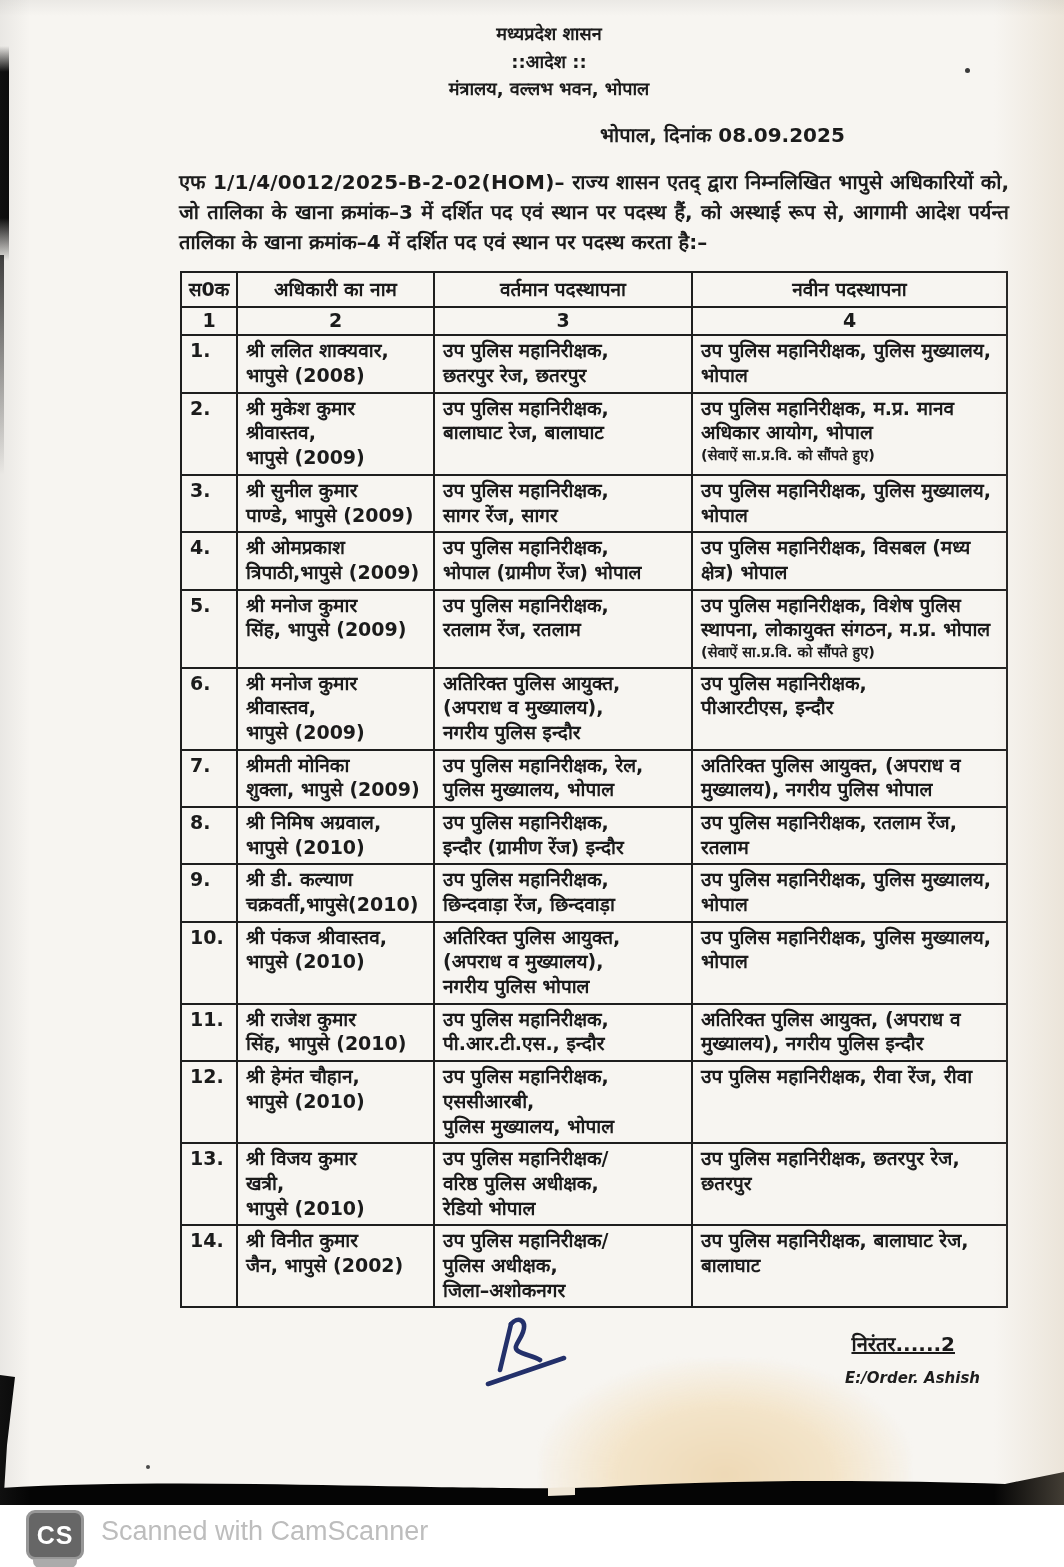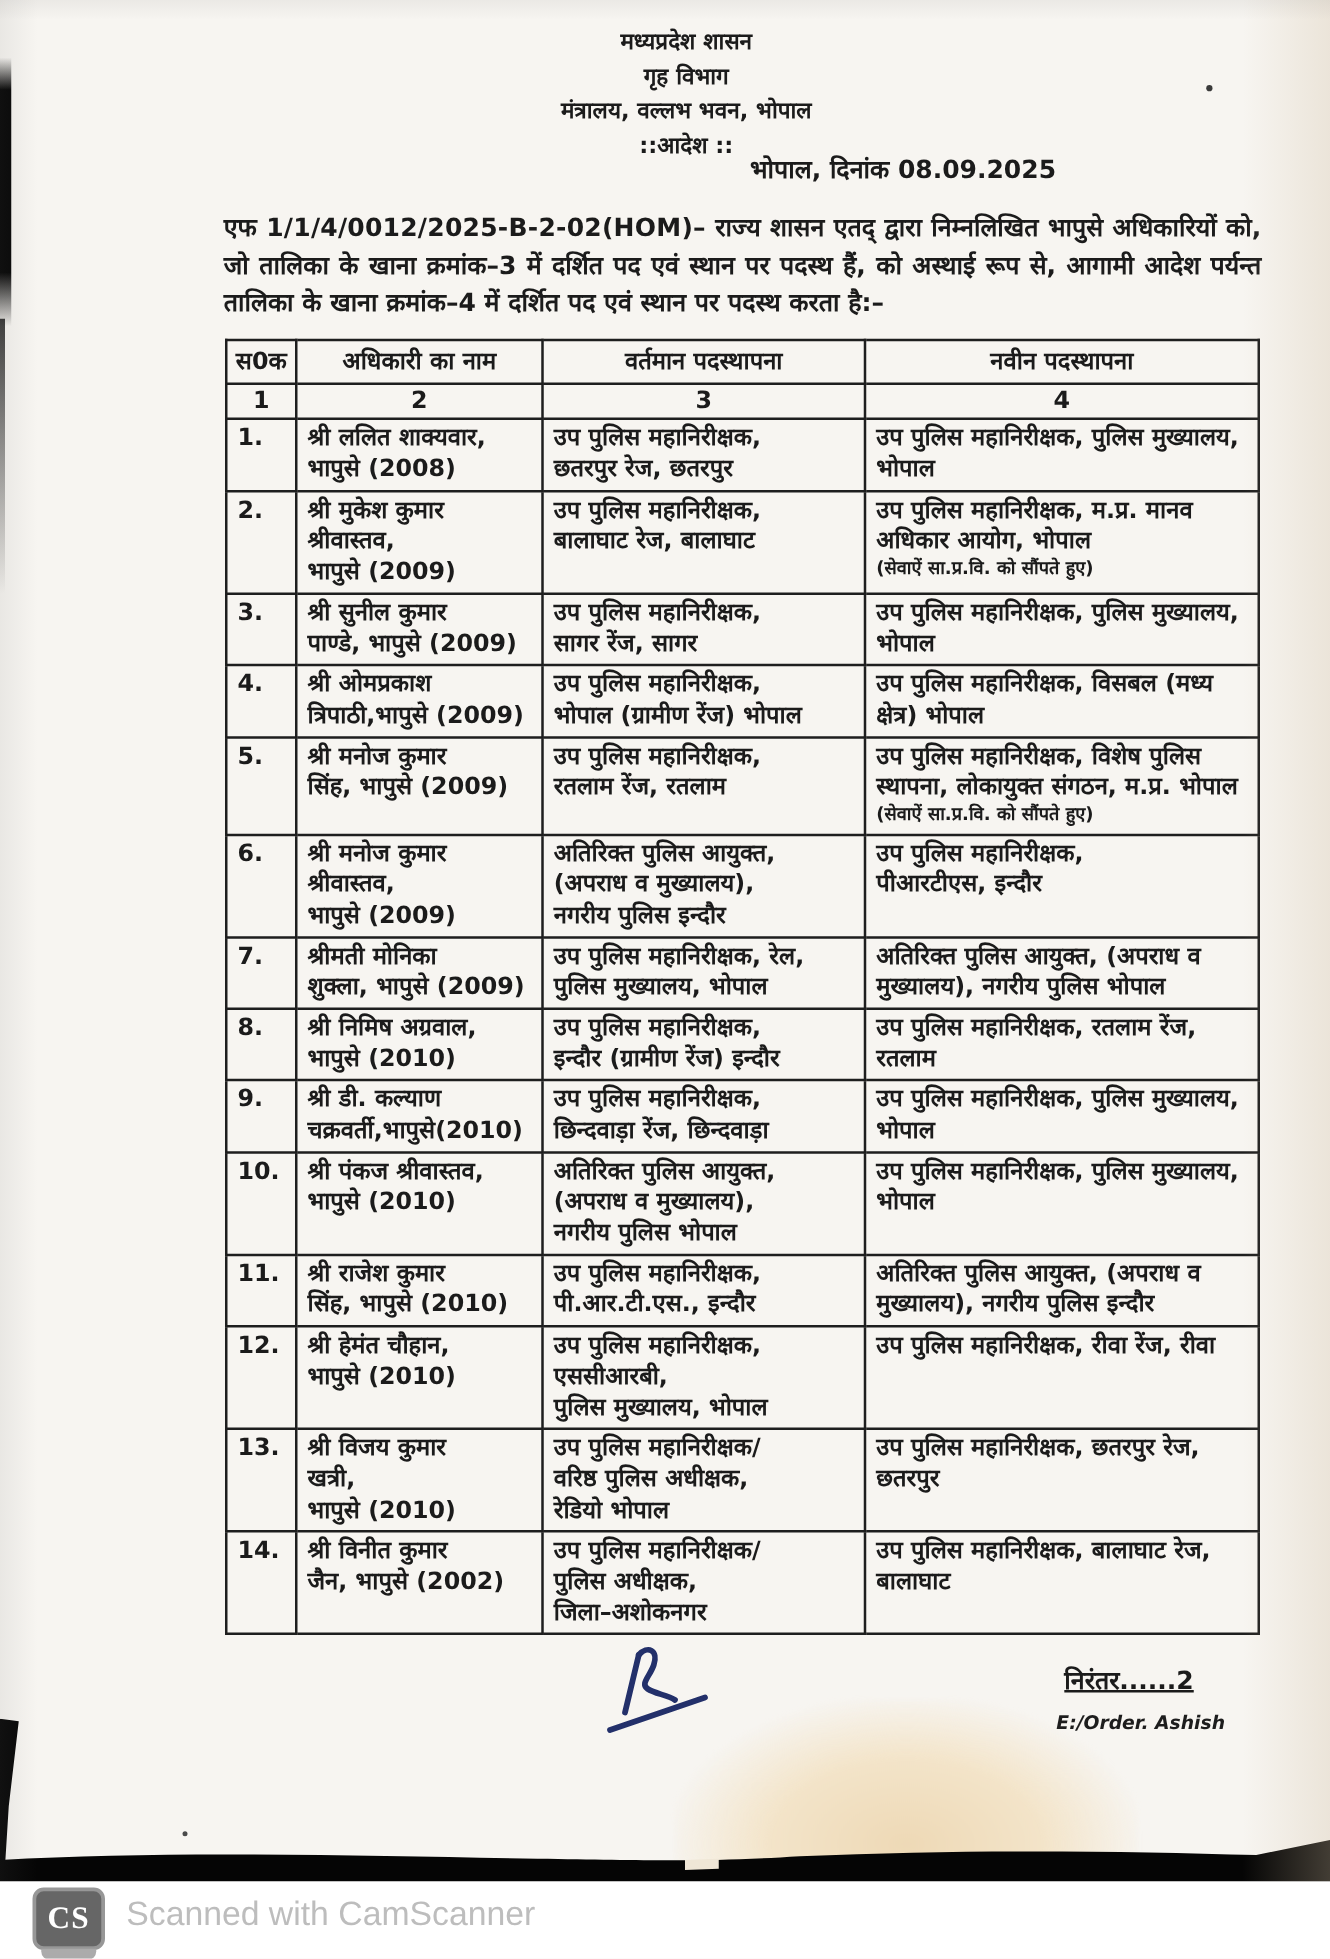--- a/index.html
+++ b/index.html
@@ -56,41 +56,40 @@
   .continuation{position:absolute;left:655px;top:1330px;width:300px;text-align:right;
     font-weight:700;font-size:20px;text-decoration:underline;}
   .fileref{position:absolute;left:660px;top:1369px;width:320px;text-align:right;
     font-style:italic;font-weight:700;font-size:15px;color:#1d1d1d;}
 
   
   .cam-bar{position:absolute;left:0;top:1505px;width:1064px;height:62px;background:#ffffff;}
   .cs-logo{position:absolute;left:26px;top:5px;width:52px;height:44px;background:#666666;
     border:3px solid #979797;border-radius:9px;display:flex;align-items:center;justify-content:center;
     color:#ffffff;font-weight:700;font-size:25px;letter-spacing:1px;
-    font-family:Liberation Serif, serif;}
+    font-family:Liberation Sans, sans-serif;}
   .cs-logo:after{content:"";position:absolute;left:4px;right:4px;bottom:-11px;height:9px;
     background:#ababab;border-radius:0 0 7px 7px;}
   .cam-text{position:absolute;left:101px;top:11px;font-size:27px;color:#bdbdbd;font-weight:400;
     font-family:"Liberation Sans",sans-serif;}
 </style>
 </head>
 <body>
 
 <div class="scan">
 
   <div class="edge-strip"></div>
   <div class="edge-tail"></div>
   <div class="speck1"></div>
   <div class="speck2"></div>
 
   <div class="doc-header">
     <div>मध्यप्रदेश शासन</div>
-    <div>गृह विभाग</div>
+    <div>::आदेश ::</div>
     <div>मंत्रालय, वल्लभ भवन, भोपाल</div>
-    <div>::आदेश ::</div>
   </div>
   <div class="dateline">भोपाल, दिनांक 08.09.2025</div>
 
   <p class="order-para"><span>एफ </span><b>1/1/4/0012/2025-B-2-02(HOM)–</b><span> राज्य शासन एतद् द्वारा निम्नलिखित भापुसे अधिकारियों को, जो तालिका के खाना क्रमांक–3 में दर्शित पद एवं स्थान पर पदस्थ हैं, को अस्थाई रूप से, आगामी आदेश पर्यन्त तालिका के खाना क्रमांक–4 में दर्शित पद एवं स्थान पर पदस्थ करता है:–</span></p>
 
   <table class="doc-table">
     <colgroup>
       <col style="width:56px">
         <col style="width:197px">
         <col style="width:258px">

